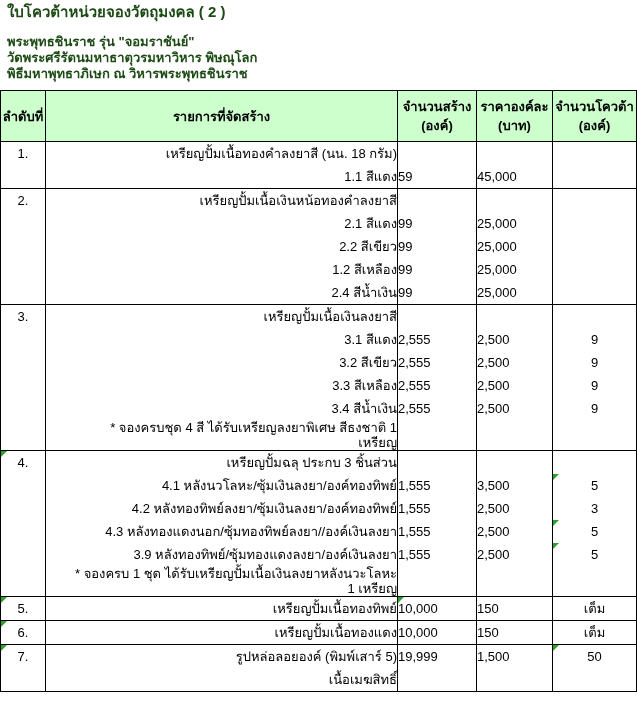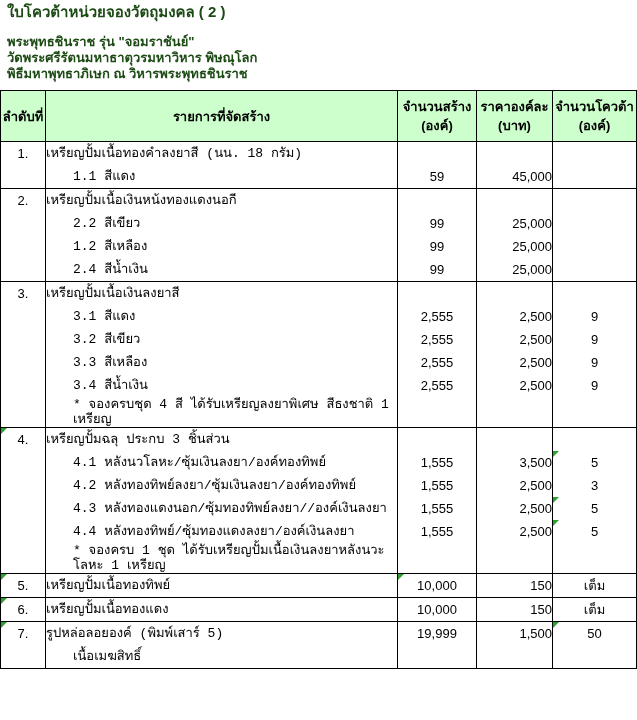--- a/index.html
+++ b/index.html
@@ -44,24 +44,24 @@
   table.quota td {
     border-left:1px solid #000; border-right:1px solid #000;
     padding:0; height:23px; vertical-align:middle;
     position:relative;
     font-size:13px; line-height:15px;
   }
   tr.section-start td { border-top:1px solid #000; }
   tbody tr:last-child td { border-bottom:1px solid #000; }
 
   td.c-no    { text-align:center; }
-  td.c-item  { text-align:left; padding-left:8px;font-family:Liberation Mono, monospace; }
+  td.c-item  { text-align:right; padding-left:8px; }
   td.c-item.indent { padding-left:27px; }
-  td.c-made  { text-align:center; }
-  td.c-price { text-align:right; padding-right:2px;margin-left:20px; }
+  td.c-made  { text-align:left; }
+  td.c-price { padding-right:2px;margin-left:20px; }
   td.c-quota { text-align:center; }
 
   .tri {
     position:absolute; top:0; left:0; width:0; height:0;
     border-top:6px solid var(--marker-color,#2da12d);
     border-right:6px solid transparent;
   }
 </style>
 </head>
 <body>
@@ -117,23 +117,30 @@
         </tr>
         <tr>
           <td class="c-no"><span></span></td>
           <td class="c-item indent"><span>1.1 สีแดง</span></td>
           <td class="c-made"><span>59</span></td>
           <td class="c-price"><span>45,000</span></td>
           <td class="c-quota"><span></span></td>
         </tr>
         <tr class="section-start">
           <td class="c-no"><span>2.</span></td>
-          <td class="c-item"><span>เหรียญปั้มเนื้อเงินหน้งทองแดงนอกี</span></td>
-          <td class="c-made"><span></span></td>
-          <td class="c-price"><span></span></td>
+          <td class="c-item"><span>เหรียญปั้มเนื้อเงินหน้อทองคำลงยาสี</span></td>
+          <td class="c-made"><span></span></td>
+          <td class="c-price"><span></span></td>
+          <td class="c-quota"><span></span></td>
+        </tr>
+        <tr>
+          <td class="c-no"><span></span></td>
+          <td class="c-item indent"><span>2.1 สีแดง</span></td>
+          <td class="c-made"><span>99</span></td>
+          <td class="c-price"><span>25,000</span></td>
           <td class="c-quota"><span></span></td>
         </tr>
         <tr>
           <td class="c-no"><span></span></td>
           <td class="c-item indent"><span>2.2 สีเขียว</span></td>
           <td class="c-made"><span>99</span></td>
           <td class="c-price"><span>25,000</span></td>
           <td class="c-quota"><span></span></td>
         </tr>
         <tr>
@@ -215,21 +222,21 @@
         </tr>
         <tr>
           <td class="c-no"><span></span></td>
           <td class="c-item indent"><span>4.3 หลังทองแดงนอก/ซุ้มทองทิพย์ลงยา//องค์เงินลงยา</span></td>
           <td class="c-made"><span>1,555</span></td>
           <td class="c-price"><span>2,500</span></td>
           <td class="c-quota"><span class="tri"></span><span>5</span></td>
         </tr>
         <tr>
           <td class="c-no"><span></span></td>
-          <td class="c-item indent"><span>4.4 หลังทองทิพย์/ซุ้มทองแดงลงยา/องค์เงินลงยา</span></td>
+          <td class="c-item indent"><span>3.9 หลังทองทิพย์/ซุ้มทองแดงลงยา/องค์เงินลงยา</span></td>
           <td class="c-made"><span>1,555</span></td>
           <td class="c-price"><span>2,500</span></td>
           <td class="c-quota"><span class="tri"></span><span>5</span></td>
         </tr>
         <tr>
           <td class="c-no"><span></span></td>
           <td class="c-item indent"><span>* จองครบ 1 ชุด ได้รับเหรียญปั้มเนื้อเงินลงยาหลังนวะโลหะ 1 เหรียญ</span></td>
           <td class="c-made"><span></span></td>
           <td class="c-price"><span></span></td>
           <td class="c-quota"><span></span></td>

